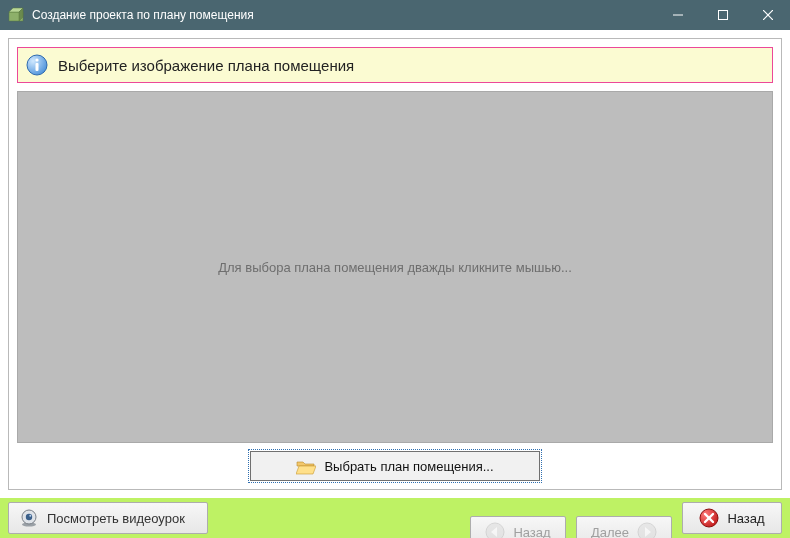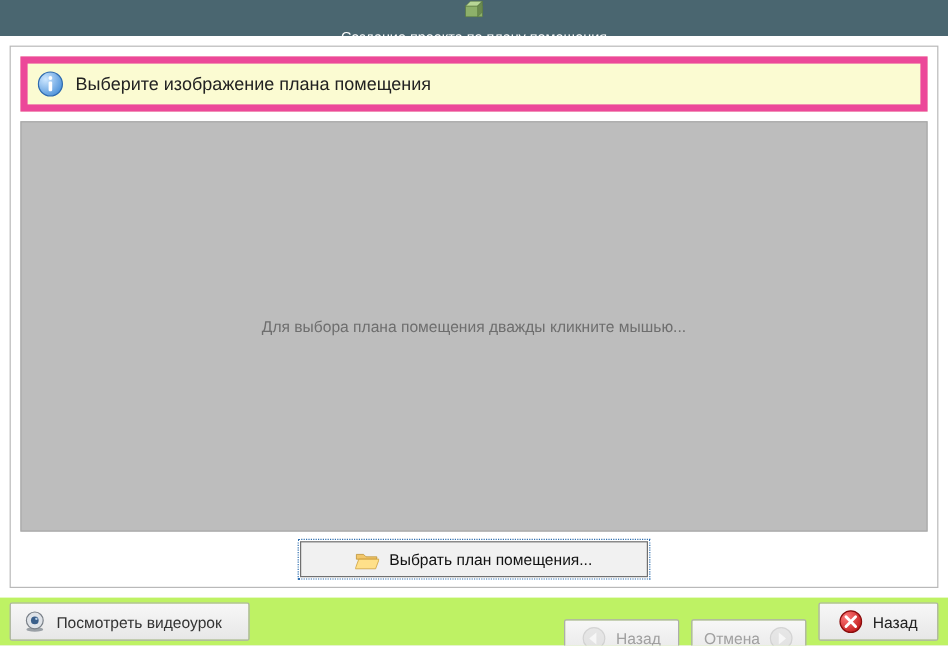--- a/index.html
+++ b/index.html
@@ -1,31 +1,31 @@
 <!DOCTYPE html>
 <html><head>
 <meta charset="utf-8">
 <style>
   * { box-sizing: border-box; margin: 0; padding: 0; }
   html, body { width: 790px; height: 538px; font-family: "Segoe UI", Tahoma, Arial, sans-serif; font-size: 13px; overflow: hidden; background: #fff; }
 
   
-  .titlebar { height: 30px; background: #4a6670; color: #fff; display: flex; align-items: center; flex-direction: column; }
+  .titlebar { height: 30px; background: #4a6670; color: #fff; display: flex; align-items: center; }
   .titlebar .app-icon { width: 16px; height: 16px; margin: 0 8px 0 8px; display: flex; align-items: center; justify-content: center; }
   .titlebar .title { flex: 1; font-size: 12px; line-height: 30px; }
   .titlebar .win-controls { display: flex; height: 100%; }
   .titlebar .win-btn { width: 45px; height: 30px; display: flex; align-items: center; justify-content: center; color: #fff; }
   .titlebar .win-btn svg { display: block; }
 
   
   .content-wrap { padding: 8px; background:#fff; }
   .panel { border: 1px solid #b9b9b9; padding: 8px; background:#fff; height: 452px; display:flex; flex-direction:column; }
 
   
-  .info-banner { background: #fbfbd2; border: 6px solid #ec4899; padding: 6px 8px; display:flex; align-items:center; gap:10px; }
+  .info-banner { background: #fbfbd2; border: 1px solid #ec4899; padding: 6px 8px; display:flex; align-items:center; gap:10px; }
   .info-banner .info-icon { width:22px; height:22px; flex:0 0 auto; }
   .info-banner .info-text { font-size: 15px; color:#222; }
 
   
   .preview-area { flex:1; margin-top:8px; background:#bdbdbd; border:1px solid #a9a9a9; display:flex; align-items:center; justify-content:center; }
   .preview-text { color:#6e6e6e; font-size:13px; }
 
   
   .select-row { display:flex; justify-content:center; margin-top:8px;align-items:center; }
   .select-btn { display:flex; align-items:center; justify-content:center; gap:10px; width:290px; height:30px; background:#f1f1f1; border:1px solid #707070; position:relative; font-size:13px; color:#111; }
@@ -133,21 +133,21 @@
     <span class="ico arrow-circle">
       <svg width="20" height="20" viewBox="0 0 20 20">
         <circle cx="10" cy="10" r="9" fill="#d8d8d8" stroke="#b0b0b0"></circle>
         <path d="M12 5 L6 10 L12 15 Z" fill="#fff"></path>
       </svg>
     </span>
     <span>Назад</span>
   </div>
 
   <div class="btn nav">
-    <span>Отмена</span>
+    <span>Далее</span>
     <span class="ico arrow-circle">
       <svg width="20" height="20" viewBox="0 0 20 20">
         <circle cx="10" cy="10" r="9" fill="#d8d8d8" stroke="#b0b0b0"></circle>
         <path d="M8 5 L14 10 L8 15 Z" fill="#fff"></path>
       </svg>
     </span>
   </div>
 
   <div class="btn cancel">
     <span class="ico">

